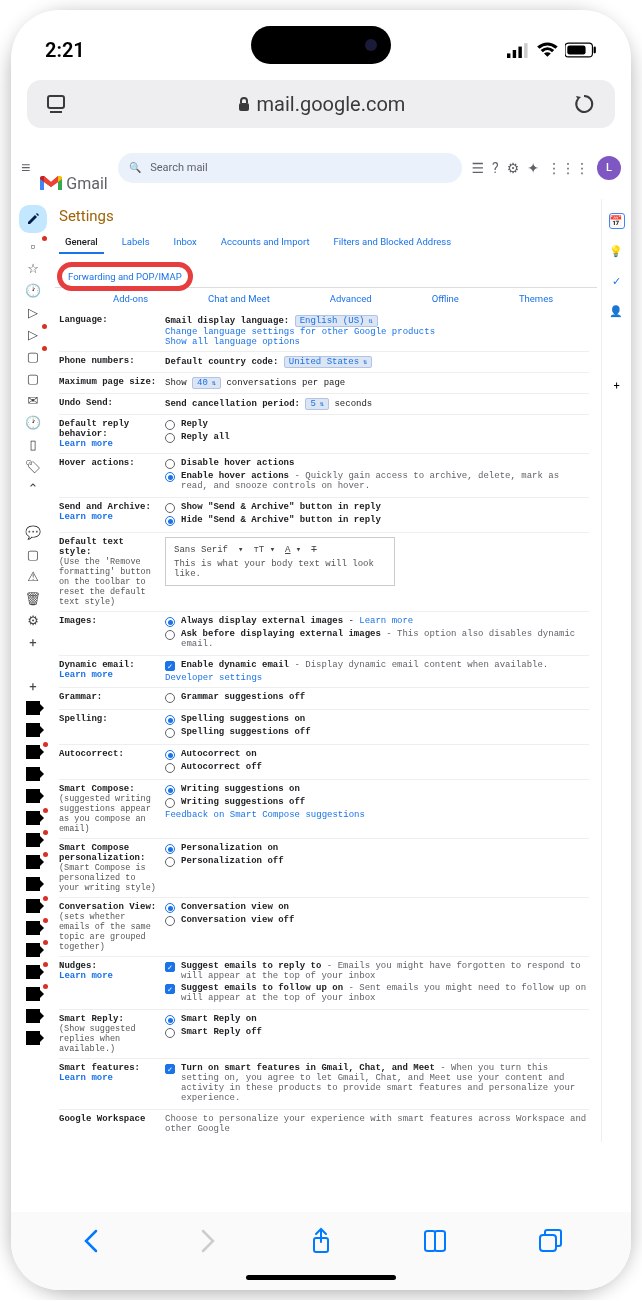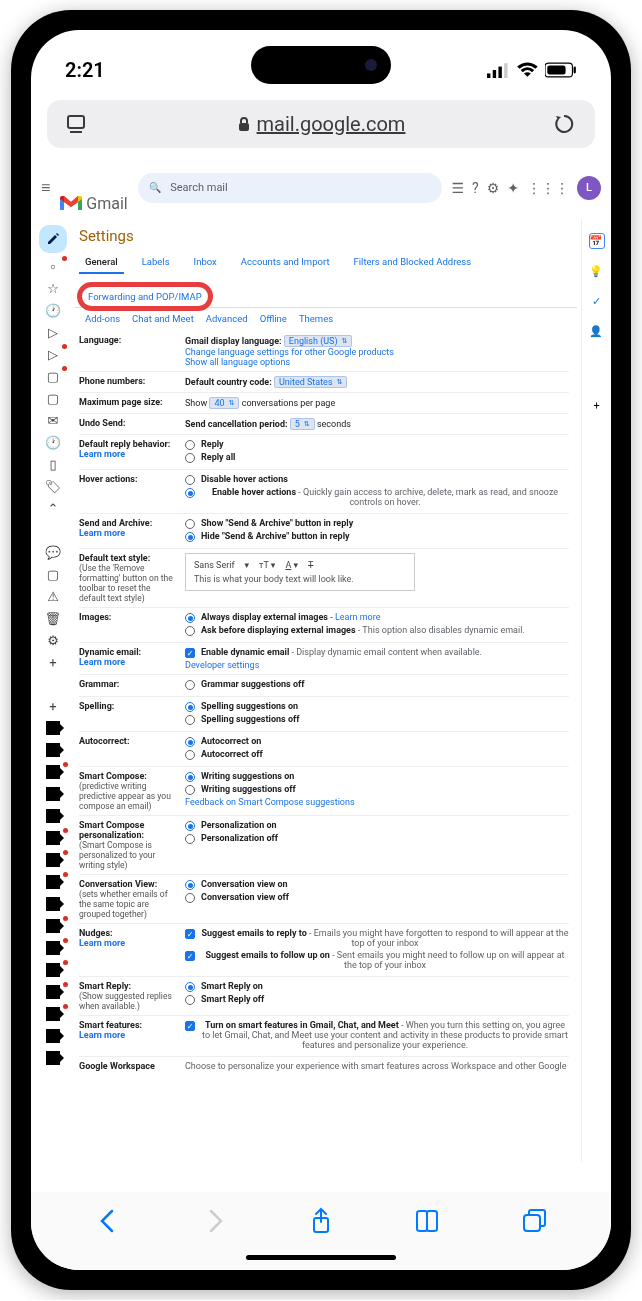--- a/index.html
+++ b/index.html
@@ -8,21 +8,21 @@
     display: flex;
     justify-content: center;
     align-items: flex-start;
     padding: 10px;
   }
   .phone-frame {
     width: 620px;
     height: 1280px;
     background: #000;
     border-radius: 60px;
-    padding: 20px;
+    padding: 0;
     position: relative;
     box-shadow: 0 4px 20px rgba(0,0,0,0.3);
   }
   .phone-screen {
     width: 100%;
     height: 100%;
     background: #fff;
     border-radius: 48px;
     overflow: hidden;
     position: relative;
@@ -64,21 +64,20 @@
     margin: 10px 16px 8px;
     background: #eeeef0;
     border-radius: 14px;
     height: 48px;
     display: flex;
     align-items: center;
     padding: 0 14px;
     gap: 10px;
     font-size: 20px;
     color: #3a3a3c;
-    text-decoration: underline;
   }
   .safari-bar .left-ico, .safari-bar .reload { width: 34px; display:flex; justify-content:center; }
   .safari-bar .url-center { flex:1; display:flex; align-items:center; justify-content:center; gap:6px; }
   .content-area {
     height: 1006px;
     overflow: hidden;
     position: relative;
     font-size: 10px;
   }
   .gmail-topbar {
@@ -172,52 +171,53 @@
     border-bottom: 2px solid #1a73e8;
     font-weight: 500;
   }
   .tabs-row2 {
     display:flex; gap:0;
     font-size: 9.5px;
     margin-top: 2px;
     padding-left: 4px;
     margin-bottom: 4px;
   }
-  .tabs-row2 .tab { padding: 3px 6px; color:#1a73e8; }
+  .tabs-row2 .tab { padding: 3px 6px; color:#1a73e8;margin-left:48px; }
   .highlight-box {
     border: 5px solid #e63e3e;
     border-radius: 16px;
     padding: 4px 6px !important;
     margin: -4px -2px;
   }
   .settings-body {
     font-size: 9px;
     color: #202124;
     padding-left: 4px;
     padding-right: 8px;
+    font-family: Liberation Mono, monospace;
   }
   .setting-row {
     display: flex;
     align-items: flex-start;
     padding: 4px 0;
     border-bottom: 1px solid #eee;
     gap: 8px;
   }
   .setting-row.no-border { border-bottom: none; }
   .setting-label {
     width: 98px;
     font-weight: 700;
     flex-shrink: 0;
   }
   .setting-label .sub { font-weight: 400; font-size: 8.5px; color:#555;}
   .setting-value { flex: 1; }
   .link { color: #1a73e8; cursor:pointer; }
   .radio-line, .check-line {
     display: flex; align-items: flex-start;
-    gap: 6px; margin-bottom: 2px; text-align: center;
+    gap: 6px; margin-bottom: 2px;
   }
   .radio {
     width: 10px; height: 10px; border: 1.5px solid #5f6368;
     border-radius: 50%; flex-shrink:0; margin-top:1px;
     display:flex; align-items:center; justify-content:center;
   }
   .radio.checked { border-color: #1a73e8; }
   .radio.checked::after {
     content:""; width:5px; height:5px; background:#1a73e8; border-radius:50%;
   }
@@ -583,21 +583,21 @@
                     <span class="bold">Autocorrect on</span>
                   </div>
                 <div class="radio-line">
                     <div class="radio"></div>
                     <span class="bold">Autocorrect off</span>
                   </div>
               </div>
             </div>
 
             <div class="setting-row">
-              <div class="setting-label"><span>Smart Compose:</span><br><span class="sub">(predictive writing predictive appear as you compose an email)</span></div>
+              <div class="setting-label"><span>Smart Compose:</span><br><span class="sub">(suggested writing suggestions appear as you compose an email)</span></div>
               <div class="setting-value">
                 <div class="radio-line">
                     <div class="radio checked"></div>
                     <span class="bold">Writing suggestions on</span>
                   </div>
                 <div class="radio-line">
                     <div class="radio"></div>
                     <span class="bold">Writing suggestions off</span>
                   </div>
                 <span class="link">Feedback on Smart Compose suggestions</span>

